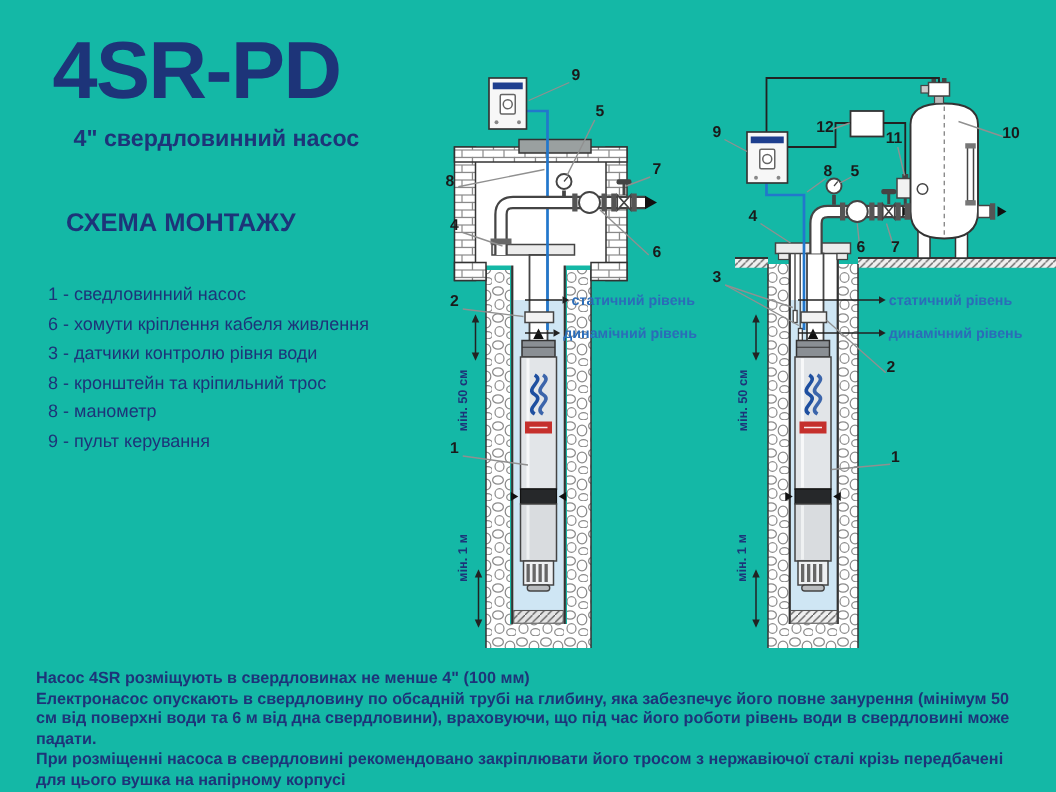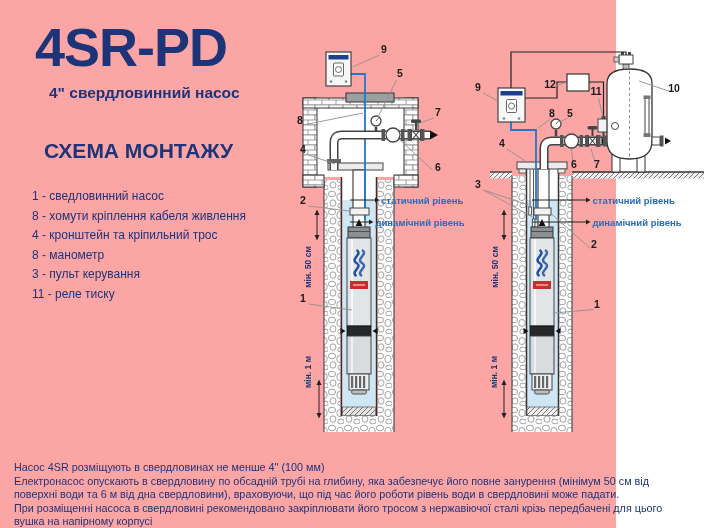--- a/index.html
+++ b/index.html
@@ -1,47 +1,47 @@
 <!DOCTYPE html>
 <html><head>
 <meta charset="utf-8">
 <style>
   html,body{margin:0;padding:0;background:#fff;}
   body{width:704px;height:528px;font-family:"Liberation Sans",sans-serif;position:relative;overflow:hidden;}
-  .page{position:relative;width:616px;height:528px;background:#fca5a5;}
+  .page{position:relative;width:704px;height:528px;background:#14b8a6;}
   .title{position:absolute;left:35px;top:16px;font-size:54px;font-weight:700;color:#1d3479;letter-spacing:-1px;}
   .subtitle{position:absolute;left:49px;top:84px;font-size:15.5px;font-weight:700;color:#1d3479;}
-  .scheme{position:absolute;left:44px;top:139px;font-size:21px;font-weight:700;color:#1d3479;}
+  .scheme{position:absolute;left:44px;top:139px;font-size:17px;font-weight:700;color:#1d3479;}
   .legend{position:absolute;left:32px;top:187px;font-size:12px;font-weight:400;color:#1d3479;line-height:19.6px;white-space:nowrap;}
-  .footer{position:absolute;left:14px;top:446px;width:662px;font-size:10.8px;font-weight:400;color:#1d3479;line-height:13.6px;margin-top:15px;}
+  .footer{position:absolute;left:24px;top:446px;width:662px;font-size:10.8px;font-weight:700;color:#1d3479;line-height:13.6px;}
   .footer p{margin:0;}
   svg{position:absolute;overflow:visible;}
   #svg-left{left:280px;top:10px;}
   #svg-right{left:462px;top:10px;}
   .co{font-size:10.5px;font-weight:700;fill:#1a1a1a;}
   .lvl{font-size:9.5px;font-weight:700;fill:#2b6cb8;}
   .dim{font-size:8.5px;font-weight:700;fill:#1d3479;}
   .leader{stroke:#909090;stroke-width:0.9;}
 </style>
 </head>
 <body>
 
 <div class="page">
 
   <div class="title">4SR-PD</div>
   <div class="subtitle">4" свердловинний насос</div>
   <div class="scheme">СХЕМА МОНТАЖУ</div>
 
   <div class="legend">
     <div>1 - сведловинний насос</div>
-    <div>8 - хомути кріплення кабеля живлення</div>
-    <div>4 - кронштейн та кріпильний трос</div>
+    <div>6 - хомути кріплення кабеля живлення</div>
+    <div>3 - датчики контролю рівня води</div>
+    <div>8 - кронштейн та кріпильний трос</div>
     <div>8 - манометр</div>
-    <div>3 - пульт керування</div>
-    <div>11 - реле тиску</div>
+    <div>9 - пульт керування</div>
   </div>
 
   <svg id="svg-left" width="185" height="440" viewBox="0 0 185 440">
     <defs>
       <pattern id="bricksL" patternUnits="userSpaceOnUse" width="14" height="10">
         <rect width="14" height="10" fill="#fff"></rect>
         <rect x="0" y="0" width="14" height="5" fill="#fff" stroke="#8a8a8a" stroke-width="0.8"></rect>
         <rect x="-7" y="5" width="14" height="5" fill="#fff" stroke="#8a8a8a" stroke-width="0.8"></rect>
         <rect x="7" y="5" width="14" height="5" fill="#fff" stroke="#8a8a8a" stroke-width="0.8"></rect>
       </pattern>

